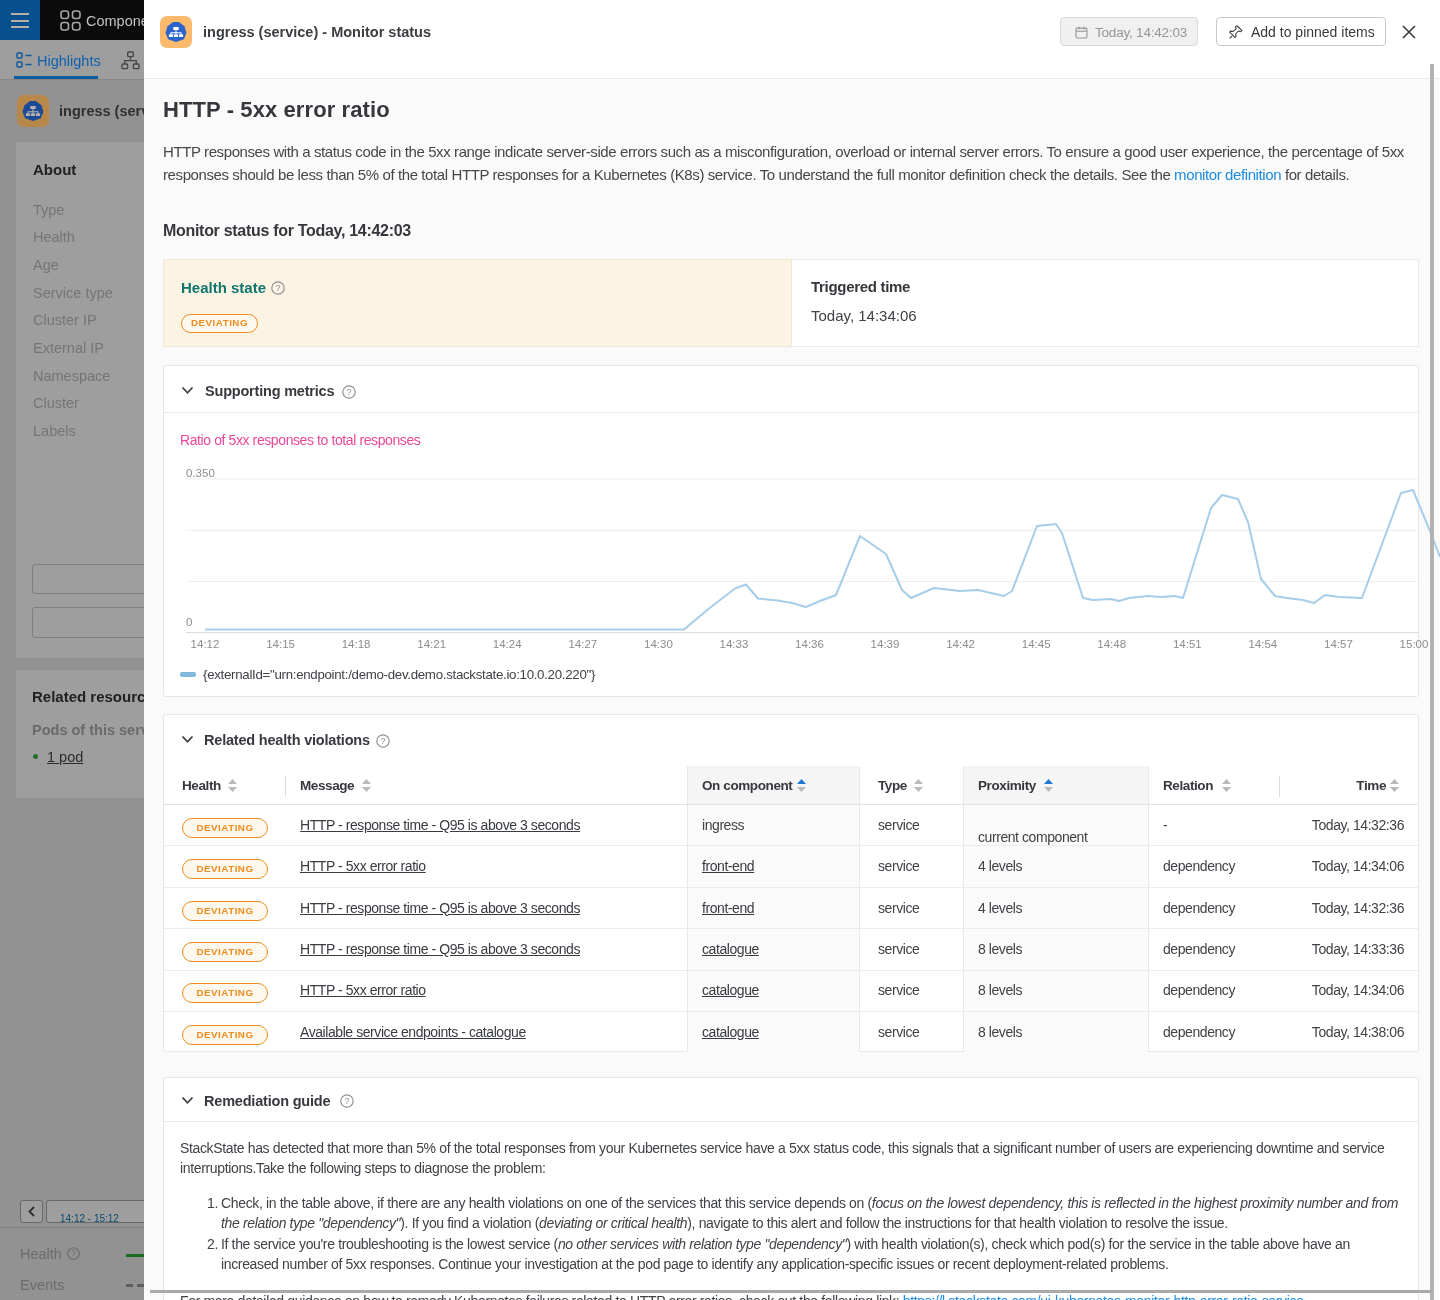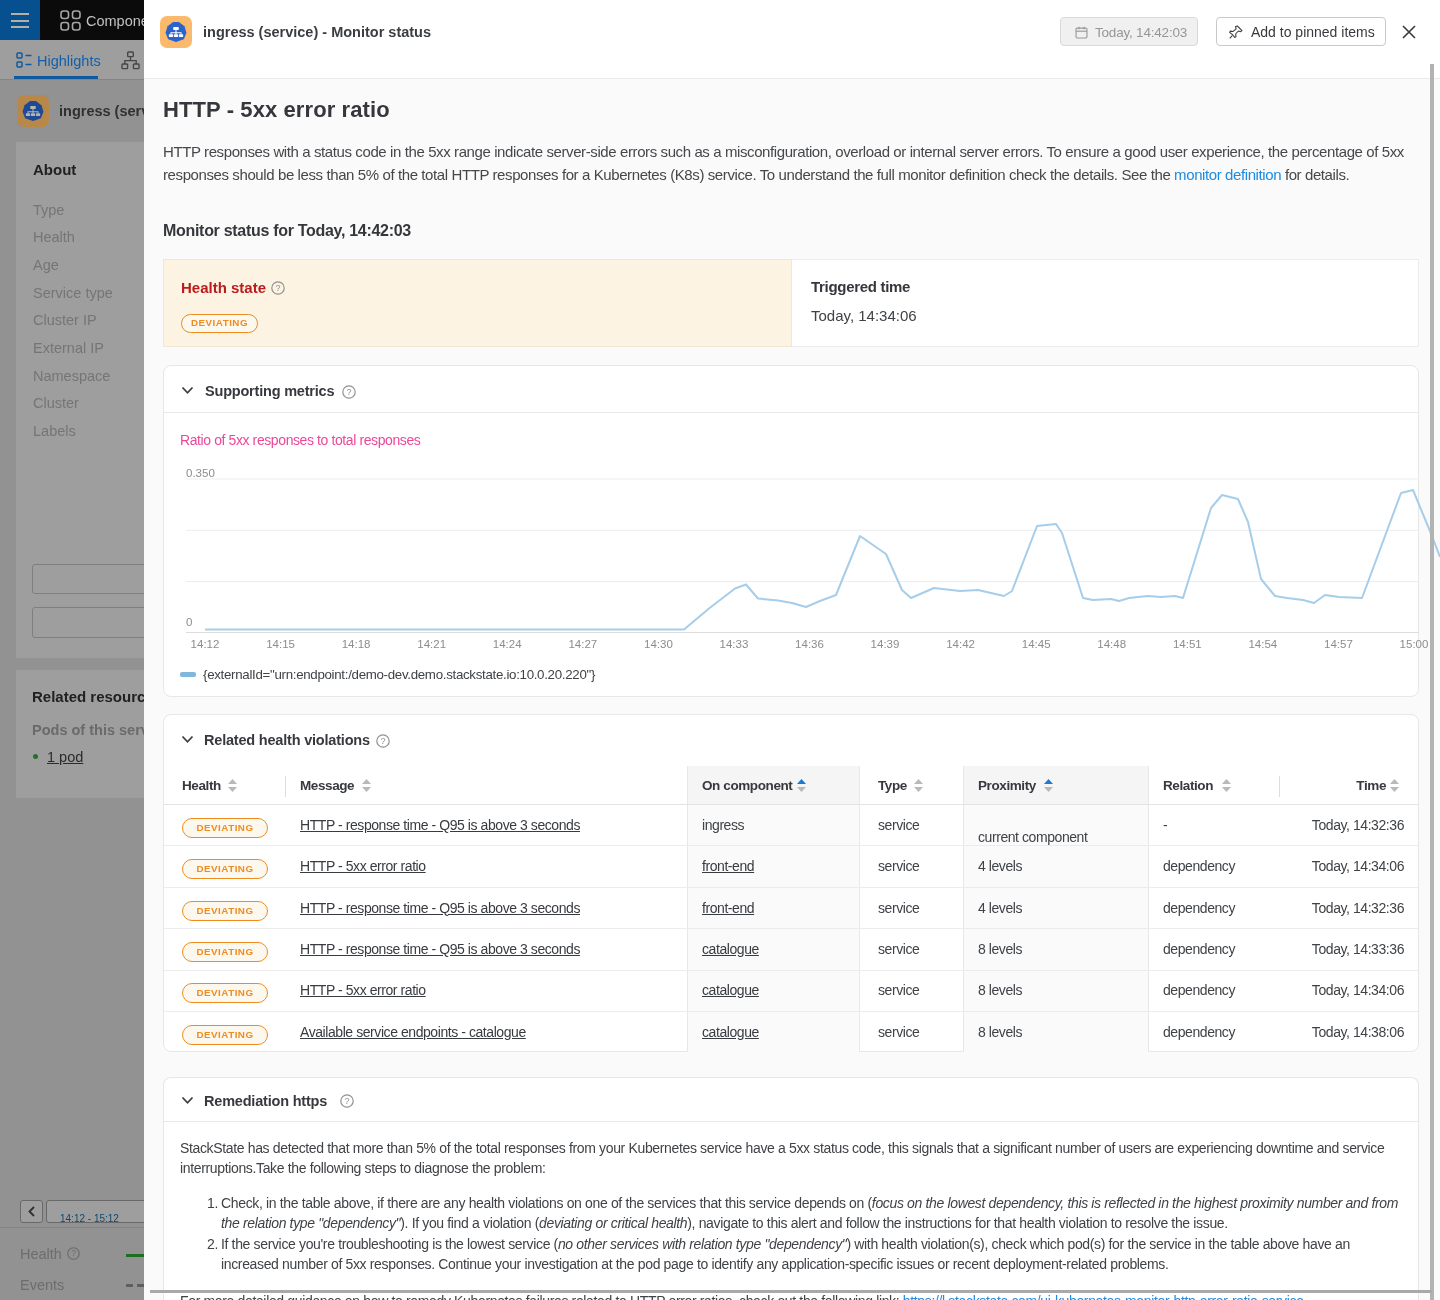--- a/index.html
+++ b/index.html
@@ -7,21 +7,21 @@
   .abs { position:absolute; }
   
   #side { position:absolute; left:0; top:0; width:144px; height:1300px; background:#929292; overflow:hidden; }
   #side .hblue { position:absolute; left:0; top:0; width:40px; height:40px; background:#07508f; }
   #side .hblack { position:absolute; left:40px; top:0; width:104px; height:40px; background:#0b0b0b; }
   #side .tabrow { position:absolute; left:0; top:40px; width:144px; height:40px; background:#9e9e9e; border-bottom:1px solid #858585; }
   .ham { position:absolute; left:11px; width:18px; height:2.4px; background:#b5aea2; }
   
   #modal { position:absolute; left:144px; top:0; width:1296px; height:1300px; background:#fafafa; }
   #mhead { position:absolute; left:144px; top:0; width:1296px; height:79px; background:#ffffff; border-bottom:1px solid #ebebeb; }
-  .card { position:absolute; background:#fff; border:1px solid #e7e7e7; border-radius:8px; }
+  .card { position:absolute; background:#fff; border:1px solid #e7e7e7; border-radius:3px; }
   .chead { position:absolute; left:0; top:0; right:0; height:47px; border-bottom:1px solid #e9e9e9; }
   .ctitle { position:absolute; top:17px; font-size:14.5px; font-weight:700; color:#37393e; letter-spacing:-0.2px; }
   .badge { position:absolute; width:77px; height:19px; border:1.4px solid #ee8c20; border-radius:10px; background:#fdf8ee; color:#ee8c20; font-size:9.8px; font-weight:700; letter-spacing:0.5px; text-align:center; line-height:16.5px; }
   .dk { color:#383b40; text-decoration:underline; }
   .bl { color:#1d8be0; text-decoration:none; }
   .hdr { font-size:13.5px; font-weight:600; color:#37393e; letter-spacing:-0.4px; }
   .cell { position:absolute; font-size:14px; color:#3f4246; letter-spacing:-0.43px; white-space:nowrap; }
 </style>
 </head>
 <body>
@@ -134,21 +134,21 @@
   </svg>
 </div>
 <div id="content">
 
   <div class="abs" style="left:163px;top:97px;font-size:22px;font-weight:700;letter-spacing:0.1px;color:#35373c;">HTTP - 5xx error ratio</div>
   <div class="abs" id="intro" style="left:163px;top:140px;width:1262px;font-size:15px;line-height:23px;letter-spacing:-0.4px;color:#45474b;">HTTP responses with a status code in the 5xx range indicate server-side errors such as a misconfiguration, overload or internal server errors. To ensure a good user experience, the percentage of 5xx<br>responses should be less than 5% of the total HTTP responses for a Kubernetes (K8s) service. To understand the full monitor definition check the details. See the <span class="bl">monitor definition</span> for details.</div>
   <div class="abs" style="left:163px;top:222px;font-size:16px;font-weight:700;letter-spacing:-0.3px;color:#35373c;">Monitor status for Today, 14:42:03</div>
 
   <div class="abs" style="left:163px;top:259px;width:1256px;height:88px;background:#fff;border:1px solid #ececec;">
     <div class="abs" style="left:-1px;top:-1px;width:629px;height:88px;background:#fcf3e2;border:1px solid #f0e8d2;"></div>
-    <div class="abs" style="left:17px;top:19px;font-size:15px;font-weight:700;color:#b91c1c;">Health state</div>
+    <div class="abs" style="left:17px;top:19px;font-size:15px;font-weight:700;color:#0f766e;">Health state</div>
     <svg width="14" height="14" viewBox="0 0 14 14" style="position:absolute;left:107px;top:21px;">
       <circle cx="7" cy="7" r="6.2" fill="none" stroke="#8f9296" stroke-width="1.2"></circle>
       <text x="7" y="10.2" font-size="9" fill="#8f9296" text-anchor="middle" font-family="Liberation Sans">?</text>
     </svg>
     <div class="badge" style="left:17px;top:54px;">DEVIATING</div>
     <div class="abs" style="left:647px;top:18px;font-size:15px;font-weight:700;letter-spacing:-0.3px;color:#35373c;">Triggered time</div>
     <div class="abs" style="left:647px;top:47px;font-size:15px;color:#3f4246;">Today, 14:34:06</div>
   </div>
 
   <div class="card" style="left:163px;top:365px;width:1256px;height:332px;">
@@ -303,21 +303,21 @@
     <div class="cell" style="left:999px;top:308.7px;">dependency</div>
     <div class="cell" style="left:1040px;top:308.7px;width:200px;text-align:right;">Today, 14:38:06</div>
     </div>
   </div>
 
   <div class="card" style="left:163px;top:1077px;width:1256px;height:250px;border-bottom:none;">
     <div class="chead" style="height:44px;">
       <svg width="13" height="9" viewBox="0 0 13 9" style="position:absolute;left:17px;top:18px;">
         <path d="M1.5 1.5 L6.5 6.8 L11.5 1.5" fill="none" stroke="#3b3e42" stroke-width="1.8"></path>
       </svg>
-      <div class="ctitle" style="left:40px;top:15px;">Remediation https</div>
+      <div class="ctitle" style="left:40px;top:15px;">Remediation guide</div>
       <svg width="14" height="14" viewBox="0 0 14 14" style="position:absolute;left:176px;top:16px;">
         <circle cx="7" cy="7" r="6.2" fill="none" stroke="#8f9296" stroke-width="1.2"></circle>
         <text x="7" y="10.2" font-size="9" fill="#8f9296" text-anchor="middle" font-family="Liberation Sans">?</text>
       </svg>
     </div>
     <div class="abs" id="rem1" style="left:16px;top:60px;width:1225px;font-size:14px;line-height:20px;letter-spacing:-0.35px;color:#3f4246;">StackState has detected that more than 5% of the total responses from your Kubernetes service have a 5xx status code, this signals that a significant number of users are experiencing downtime and service<br>interruptions.Take the following steps to diagnose the problem:</div>
     <div class="abs" style="left:57px;top:114.5px;width:1190px;font-size:14px;line-height:20.6px;letter-spacing:-0.35px;color:#3f4246;">
       <div style="position:relative;"><span style="position:absolute;left:-14px;">1.</span>Check, in the table above, if there are any health violations on one of the services that this service depends on (<i>focus on the lowest dependency, this is reflected in the highest proximity number and from the relation type "dependency"</i>). If you find a violation (<i>deviating or critical health</i>), navigate to this alert and follow the instructions for that health violation to resolve the issue.</div>
       <div style="position:relative;"><span style="position:absolute;left:-14px;">2.</span>If the service you're troubleshooting is the lowest service (<i>no other services with relation type "dependency"</i>) with health violation(s), check which pod(s) for the service in the table above have an increased number of 5xx responses. Continue your investigation at the pod page to identify any application-specific issues or recent deployment-related problems.</div>
     </div>

